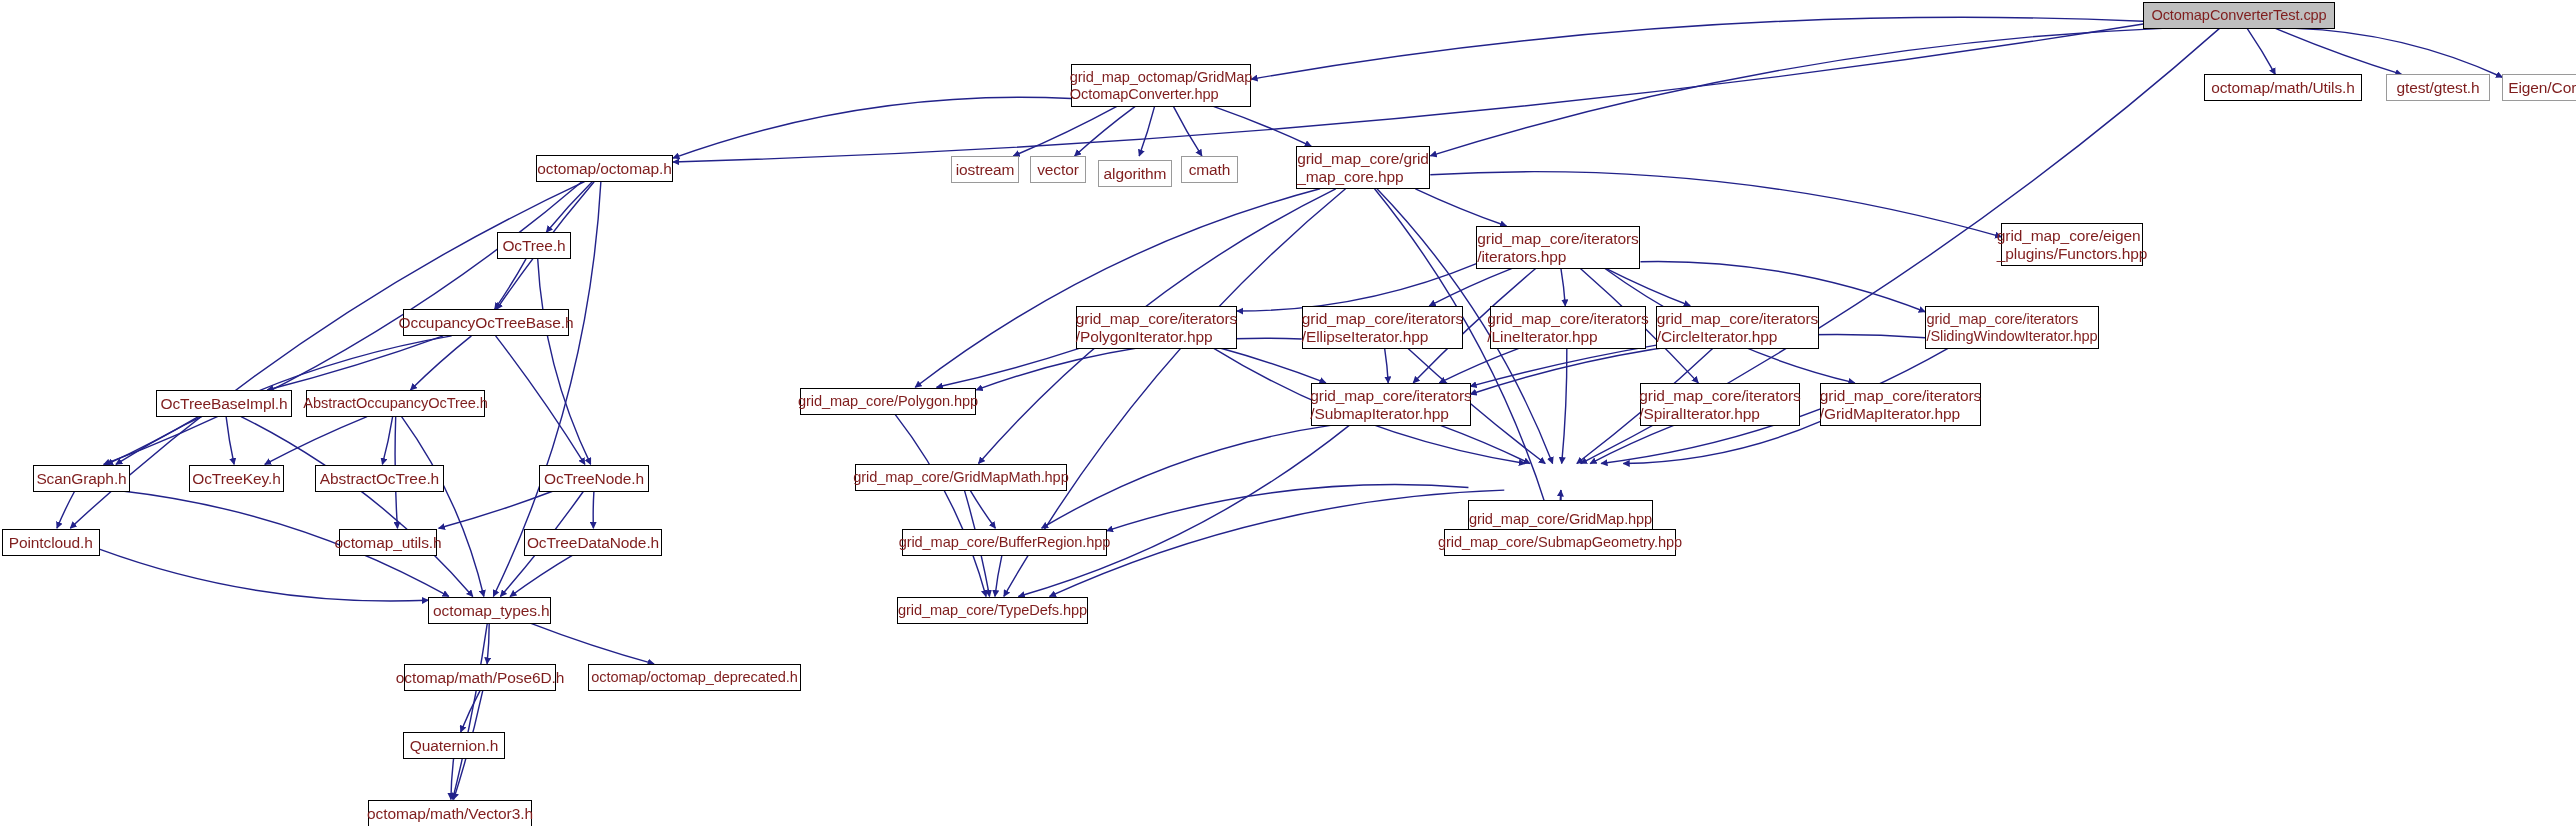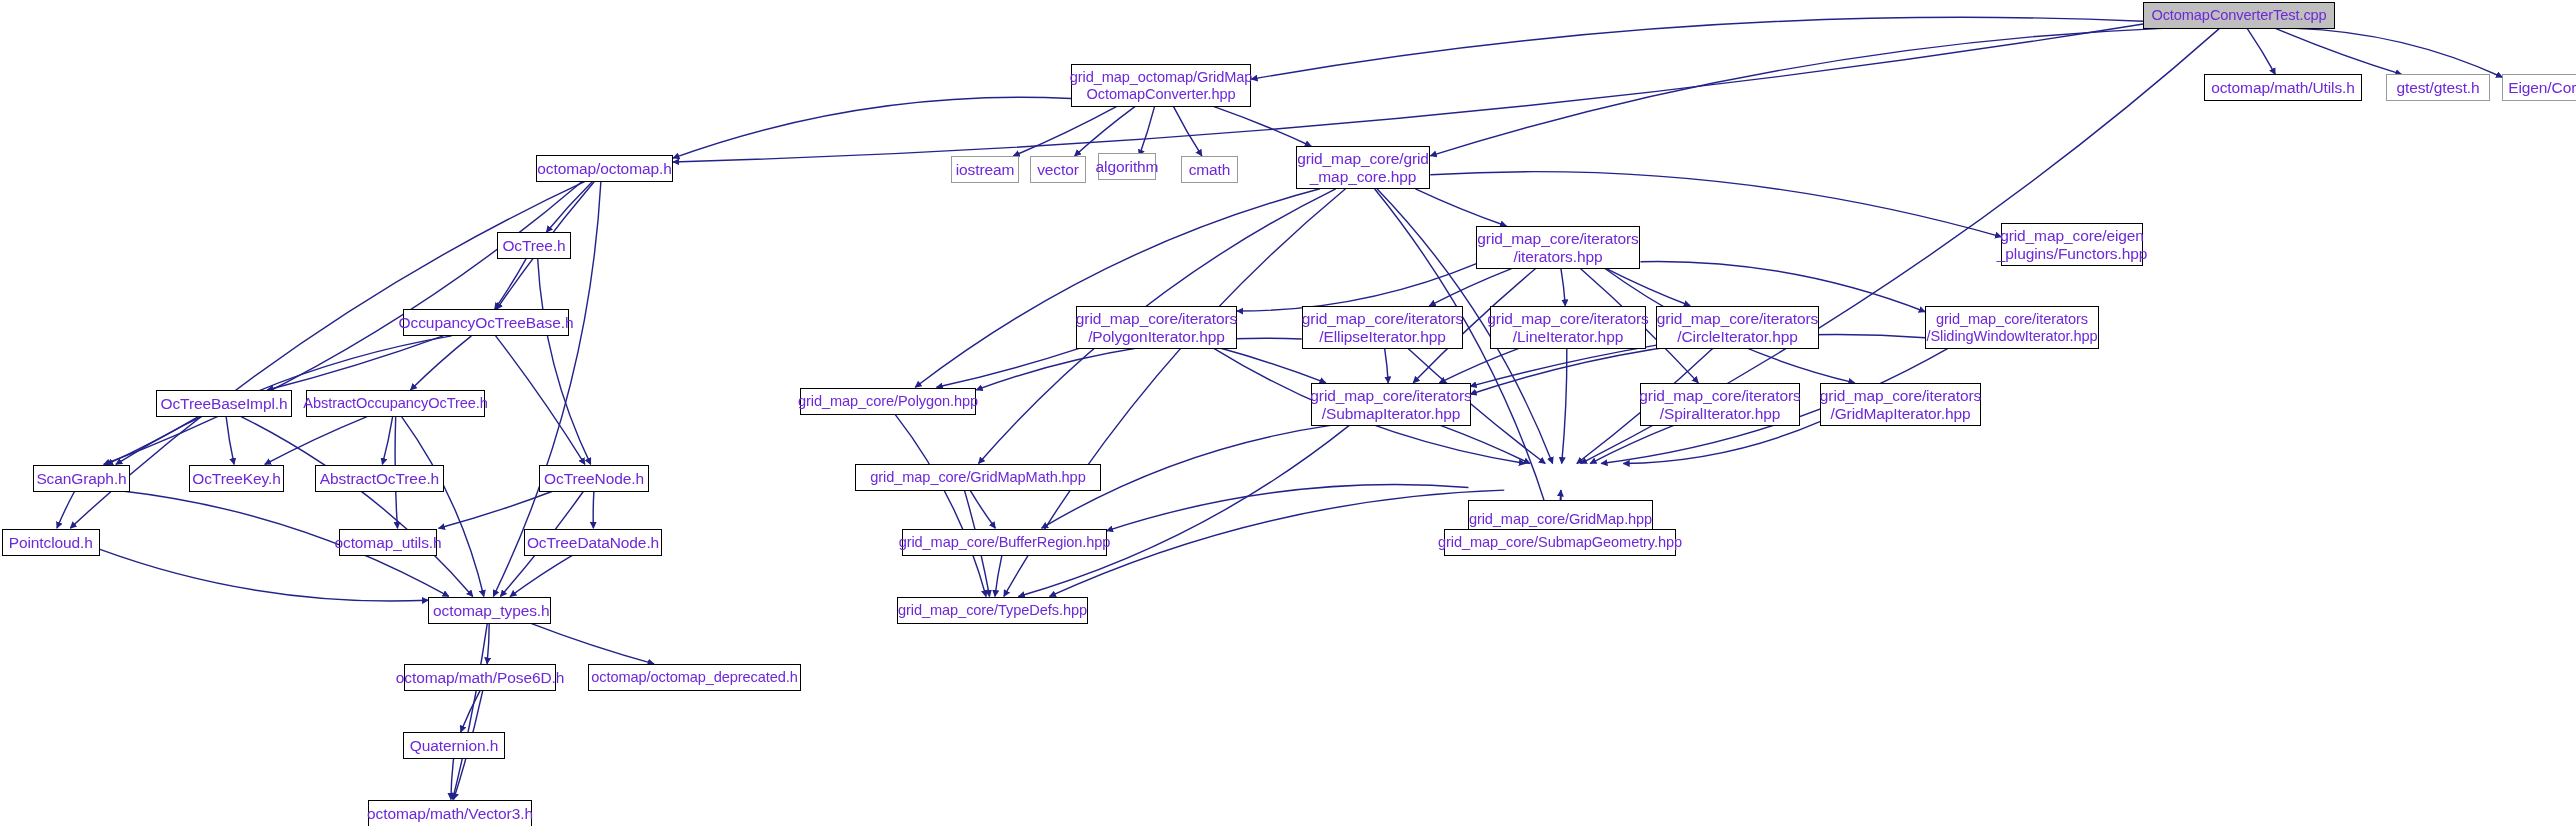--- a/index.html
+++ b/index.html
@@ -22,24 +22,23 @@
     width: 2576px;
     height: 826px;
     pointer-events: none;
   }
   .node {
     position: absolute;
     box-sizing: border-box;
     display: flex;
     align-items: center;
     justify-content: center;
-    text-align: center;
     background: #ffffff;
     border: 1.4px solid #000000;
-    color: #6d28d9;
+    color: #7f1d1d;
     font-size: 15.5px;
     line-height: 1.12;
     white-space: pre-line;
     letter-spacing: -0.1px;
     padding: 0 4.4px;
     z-index: 5;
   }
   .node.root {
     background: #bfbfbf;
     border-color: #000000;
@@ -151,21 +150,21 @@
   <div id="node-layer">
       <div class="node root small" style="left: 2143px; top: 1.8px; width: 192px; height: 27px;">OctomapConverterTest.cpp</div>
       <div class="node" style="left: 2204px; top: 74px; width: 158px; height: 27px;">octomap/math/Utils.h</div>
       <div class="node ext" style="left: 2386px; top: 74px; width: 104px; height: 27px;">gtest/gtest.h</div>
       <div class="node ext" style="left: 2502px; top: 74px; width: 89px; height: 27px;">Eigen/Core</div>
       <div class="node small" style="left: 1071px; top: 64px; width: 180px; height: 43px;">grid_map_octomap/GridMap
 OctomapConverter.hpp</div>
       <div class="node" style="left: 536px; top: 155px; width: 137px; height: 27px;">octomap/octomap.h</div>
       <div class="node ext" style="left: 951px; top: 156px; width: 68px; height: 27px;">iostream</div>
       <div class="node ext" style="left: 1030px; top: 156px; width: 56px; height: 27px;">vector</div>
-      <div class="node ext" style="left: 1098px; top: 153px; width: 58px; height: 27px;">algorithm</div>
+      <div class="node ext" style="left: 1098px; top: 160px; width: 74px; height: 27px;">algorithm</div>
       <div class="node ext" style="left: 1181px; top: 156px; width: 57px; height: 27px;">cmath</div>
       <div class="node" style="left: 1296px; top: 146px; width: 134px; height: 43px;">grid_map_core/grid
 _map_core.hpp</div>
       <div class="node" style="left: 497px; top: 232px; width: 74px; height: 27px;">OcTree.h</div>
       <div class="node" style="left: 1476px; top: 226px; width: 164px; height: 43px;">grid_map_core/iterators
 /iterators.hpp</div>
       <div class="node" style="left: 2001px; top: 223px; width: 142px; height: 43px;">grid_map_core/eigen
 _plugins/Functors.hpp</div>
       <div class="node" style="left: 403px; top: 309px; width: 166px; height: 27px;">OccupancyOcTreeBase.h</div>
       <div class="node" style="left: 1076px; top: 306px; width: 161px; height: 43px;">grid_map_core/iterators
@@ -185,21 +184,21 @@
 /SubmapIterator.hpp</div>
       <div class="node" style="left: 1640px; top: 383px; width: 160px; height: 43px;">grid_map_core/iterators
 /SpiralIterator.hpp</div>
       <div class="node" style="left: 1820px; top: 383px; width: 161px; height: 43px;">grid_map_core/iterators
 /GridMapIterator.hpp</div>
       <div class="node" style="left: 33px; top: 465px; width: 97px; height: 27px;">ScanGraph.h</div>
       <div class="node" style="left: 189px; top: 465px; width: 95px; height: 27px;">OcTreeKey.h</div>
       <div class="node" style="left: 315px; top: 465px; width: 129px; height: 27px;">AbstractOcTree.h</div>
       <div class="node" style="left: 539px; top: 465px; width: 110px; height: 27px;">OcTreeNode.h</div>
       <div class="node small" style="left: 1468px; top: 464px; width: 185px; height: 39px; margin-top: 36px;">grid_map_core/GridMap.hpp</div>
-      <div class="node small" style="left: 855px; top: 464px; width: 246px; height: 27px;">grid_map_core/GridMapMath.hpp</div>
+      <div class="node small" style="left: 855px; top: 464px; width: 212px; height: 27px;">grid_map_core/GridMapMath.hpp</div>
       <div class="node" style="left: 1.8px; top: 529px; width: 98px; height: 27px;">Pointcloud.h</div>
       <div class="node" style="left: 339px; top: 529px; width: 98px; height: 27px;">octomap_utils.h</div>
       <div class="node" style="left: 524px; top: 529px; width: 138px; height: 27px;">OcTreeDataNode.h</div>
       <div class="node small" style="left: 902px; top: 529px; width: 205px; height: 27px;">grid_map_core/BufferRegion.hpp</div>
       <div class="node small" style="left: 1444px; top: 529px; width: 232px; height: 27px;">grid_map_core/SubmapGeometry.hpp</div>
       <div class="node" style="left: 428px; top: 597px; width: 123px; height: 27px; padding-left: 8px;">octomap_types.h</div>
       <div class="node small" style="left: 897px; top: 597px; width: 191px; height: 27px;">grid_map_core/TypeDefs.hpp</div>
       <div class="node" style="left: 404px; top: 664px; width: 152px; height: 27px;">octomap/math/Pose6D.h</div>
       <div class="node small" style="left: 588px; top: 664px; width: 213px; height: 27px;">octomap/octomap_deprecated.h</div>
       <div class="node" style="left: 403px; top: 732px; width: 102px; height: 27px;">Quaternion.h</div>

